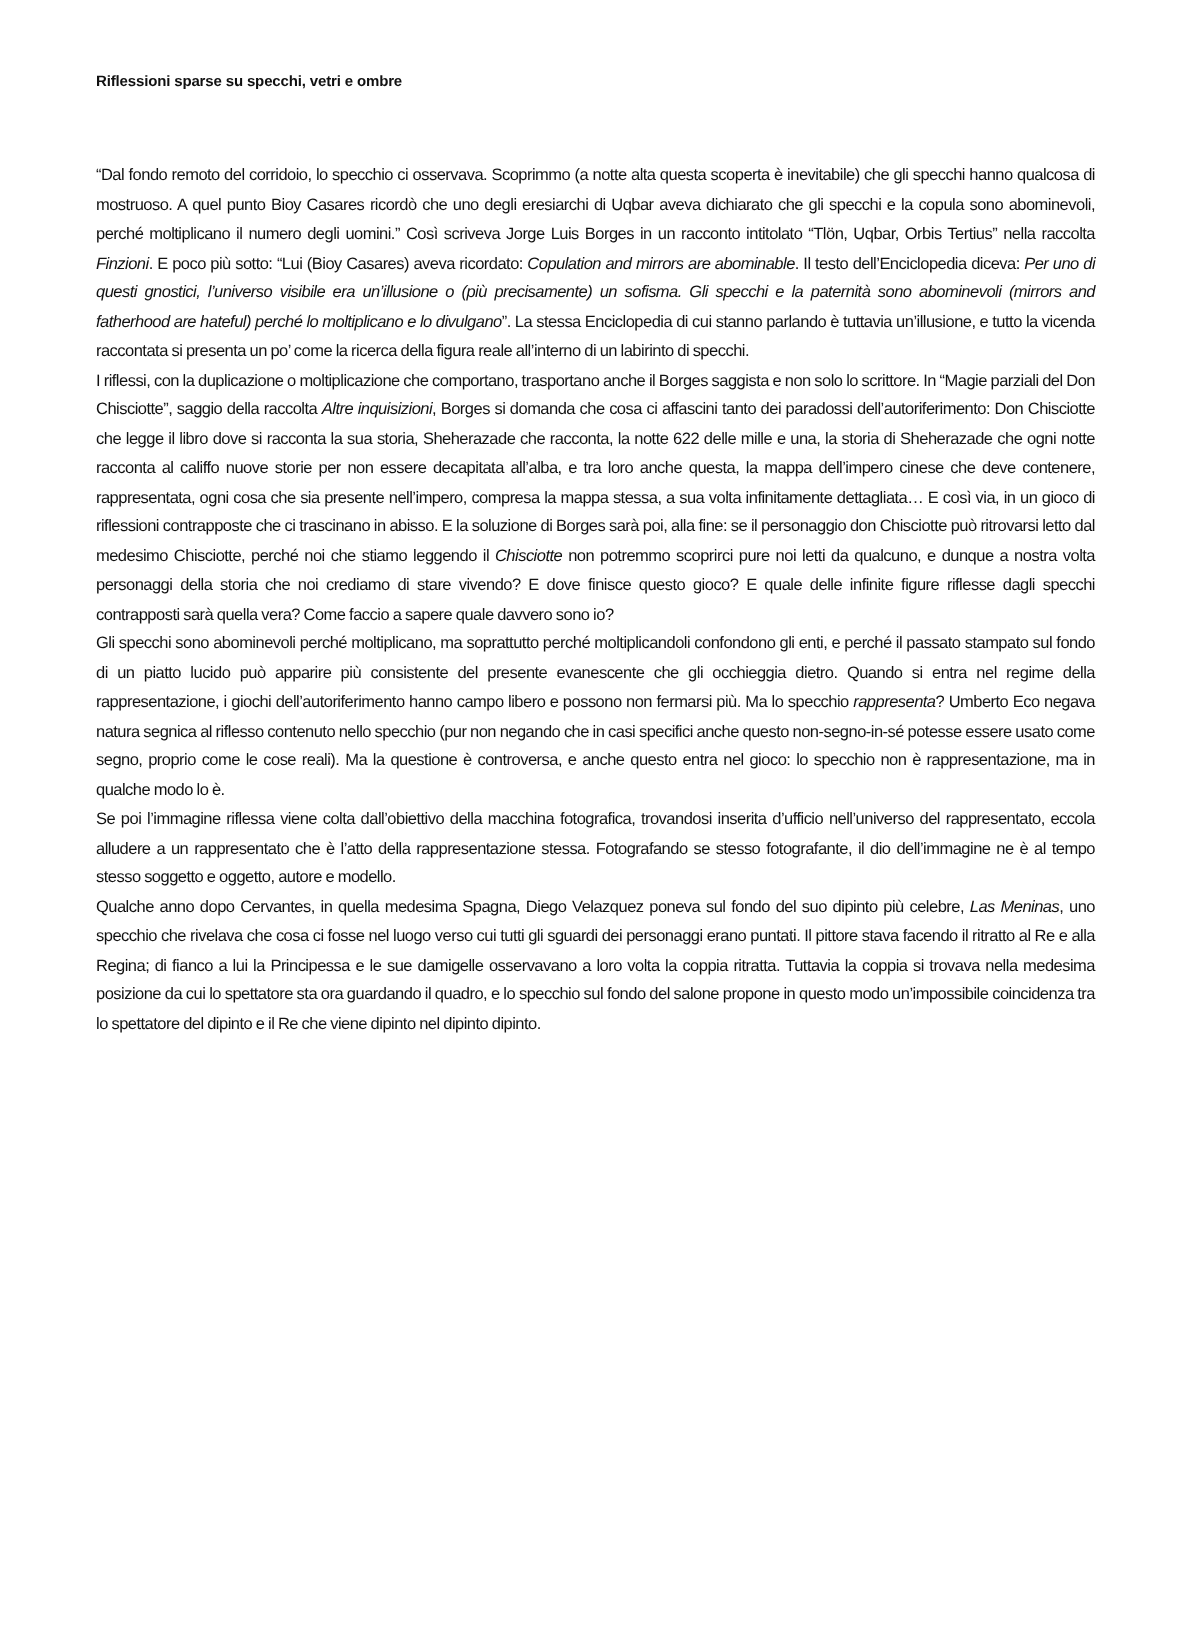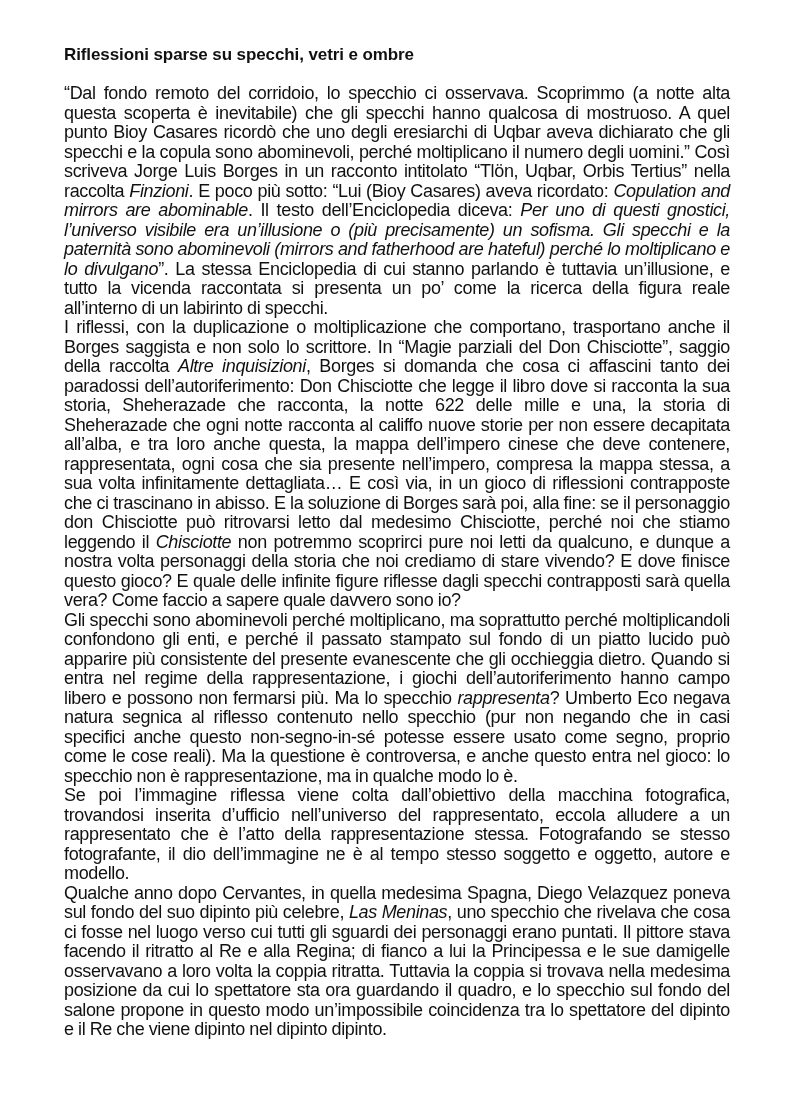--- a/index.html
+++ b/index.html
@@ -3,26 +3,26 @@
 <meta charset="utf-8">
 <style>
   html, body { margin: 0; padding: 0; background: #ffffff; }
   body { width: 794px; height: 1096px; position: relative; overflow: hidden; }
   .page {
     position: absolute; left: 64px; top: 46px; width: 666px;
     font-family: "Liberation Sans", "DejaVu Sans", sans-serif;
     color: #111111;
   }
   .title {
-    font-weight: bold; font-size: 17px; line-height: 18px; margin: 0;
+    font-weight: bold; font-size: 10px; line-height: 18px; margin: 0;
     letter-spacing: -0.1px;
   }
   .body {
-    margin-top: 20px;
-    font-size: 18px; line-height: 19.5px; letter-spacing: -0.35px;
+    margin-top: 44px;
+    font-size: 11px; line-height: 19.5px; letter-spacing: -0.35px;
     word-spacing: -0.3px;
   }
   .para { margin: 0; text-align: justify; text-align-last: left; }
   .para em { font-style: italic; }
 </style>
 </head>
 <body>
 
 <div class="page">
   <h1 class="title">Riflessioni sparse su specchi, vetri e ombre</h1>

